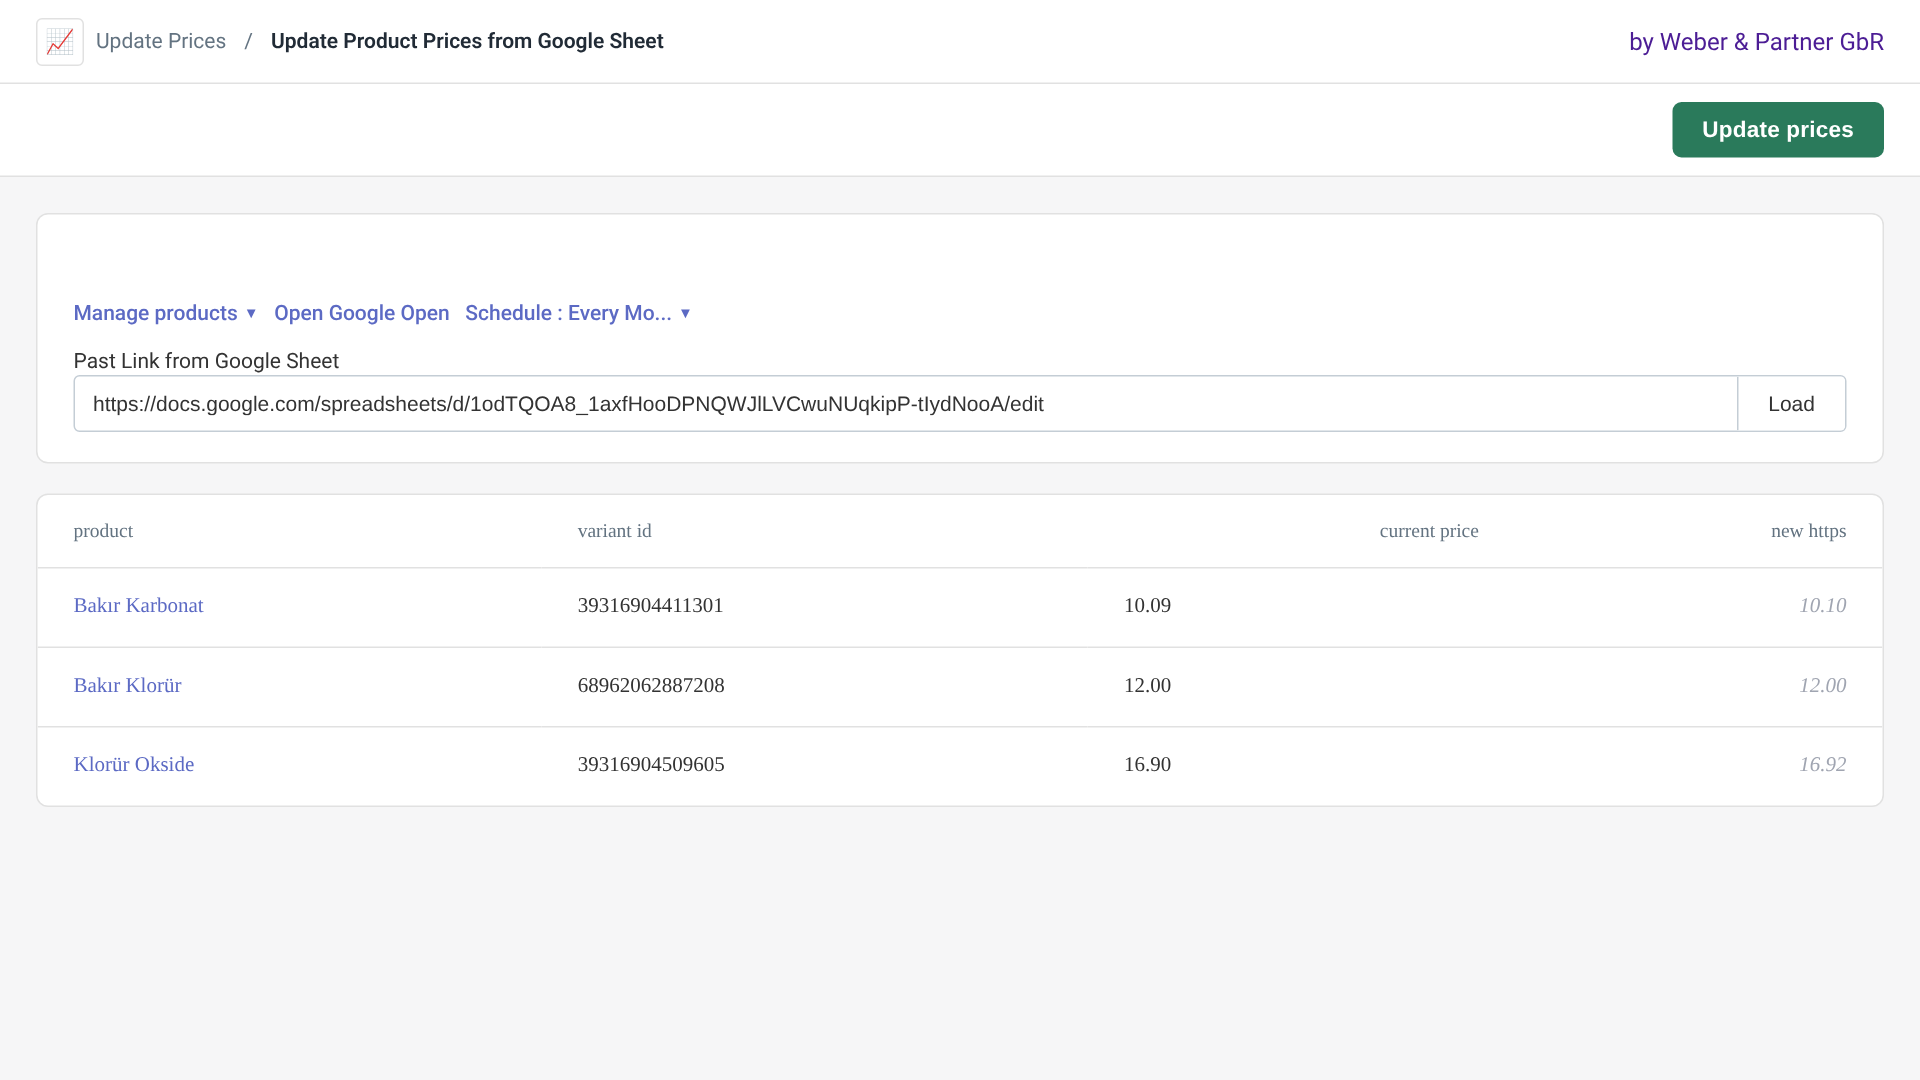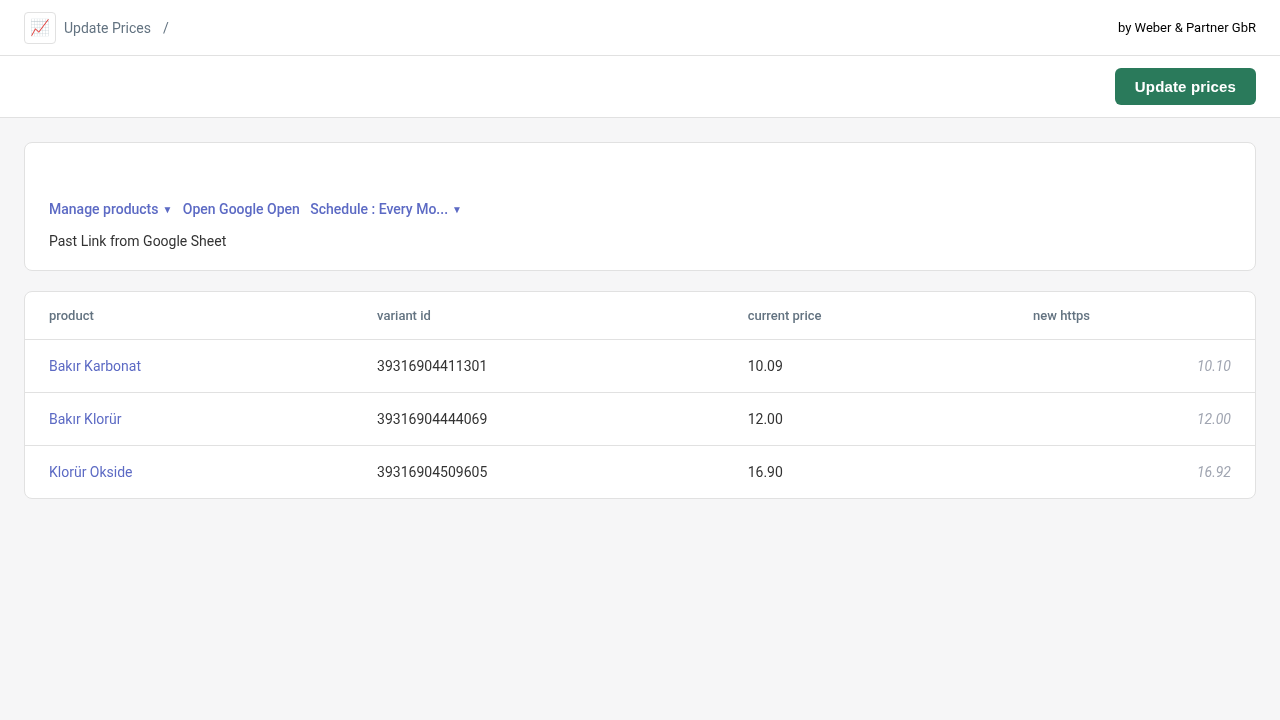--- a/index.html
+++ b/index.html
@@ -43,22 +43,22 @@
     .breadcrumb-separator {
       color: #637381;
       margin: 0 4px;
     }
     .breadcrumb-current {
       font-size: 14px;
       font-weight: 600;
       color: #212b36;
     }
     .header-right {
-      font-size: 13px;
-      color: #000000;
+      font-size: 16px;
+      color: #4c1d95;
     }
 
     
     .toolbar {
       background: #fff;
       border-bottom: 1px solid #e1e1e1;
       padding: 12px 24px;
       display: flex;
       justify-content: flex-end;
     }
@@ -150,33 +150,34 @@
     
     .table-card {
       background: #fff;
       border: 1px solid #e1e1e1;
       border-radius: 8px;
       overflow: hidden;
     }
     table {
       width: 100%;
       border-collapse: collapse;
+      font-family: Liberation Serif, serif;
     }
     thead tr {
       border-bottom: 1px solid #e1e1e1;
     }
     th {
       padding: 16px 24px;
       text-align: left;
       font-size: 13px;
       font-weight: 500;
       color: #637381;
     }
     th.right {
-      text-align: left;
+      text-align: right;
     }
     tbody tr {
       border-bottom: 1px solid #e1e1e1;
       margin-top: 44px;
     }
     tbody tr:last-child {
       border-bottom: none;
     }
     td {
       padding: 18px 24px;
@@ -199,20 +200,21 @@
 </head>
 <body>
 
 <div class="header">
   <div class="header-left">
     <div class="app-icon">
       <span>📈</span>
     </div>
     <span class="breadcrumb-text">Update Prices</span>
     <span class="breadcrumb-separator">/</span>
+    <span class="breadcrumb-current">Update Product Prices from Google Sheet</span>
   </div>
   <div class="header-right">by Weber &amp; Partner GbR</div>
 </div>
 
 <div class="toolbar">
   <button class="btn-update">Update prices</button>
 </div>
 
 <div class="main">
 
@@ -225,20 +227,24 @@
       &nbsp;&nbsp;&nbsp;
       <a class="action-link">Open Google Open</a>
       &nbsp;&nbsp;&nbsp;
       <a class="action-link">
         <span>Schedule : Every Mo...</span>
         <span class="chevron-icon">▼</span>
       </a>
     </div>
 
     <div class="input-label">Past Link from Google Sheet</div>
+    <div class="input-row">
+      <input class="url-input" type="text" value="https://docs.google.com/spreadsheets/d/1odTQOA8_1axfHooDPNQWJlLVCwuNUqkipP-tIydNooA/edit" style="">
+      <button class="load-btn">Load</button>
+    </div>
   </div>
 
   <div class="table-card">
     <table>
       <thead>
         <tr>
           <th>product</th>
           <th>variant id</th>
           <th class="right">current price</th>
           <th class="right">new https</th>
@@ -250,21 +256,21 @@
         <a href="#">Bakır Karbonat</a>
       </td>
       <td>39316904411301</td>
       <td class="right">10.09</td>
       <td class="new-price">10.10</td>
     </tr>
           <tr>
       <td class="product-link">
         <a href="#">Bakır Klorür</a>
       </td>
-      <td>39316904444069</td>
+      <td>68962062887208</td>
       <td class="right">12.00</td>
       <td class="new-price">12.00</td>
     </tr>
           <tr>
       <td class="product-link">
         <a href="#">Klorür Okside</a>
       </td>
       <td>39316904509605</td>
       <td class="right">16.90</td>
       <td class="new-price">16.92</td>

